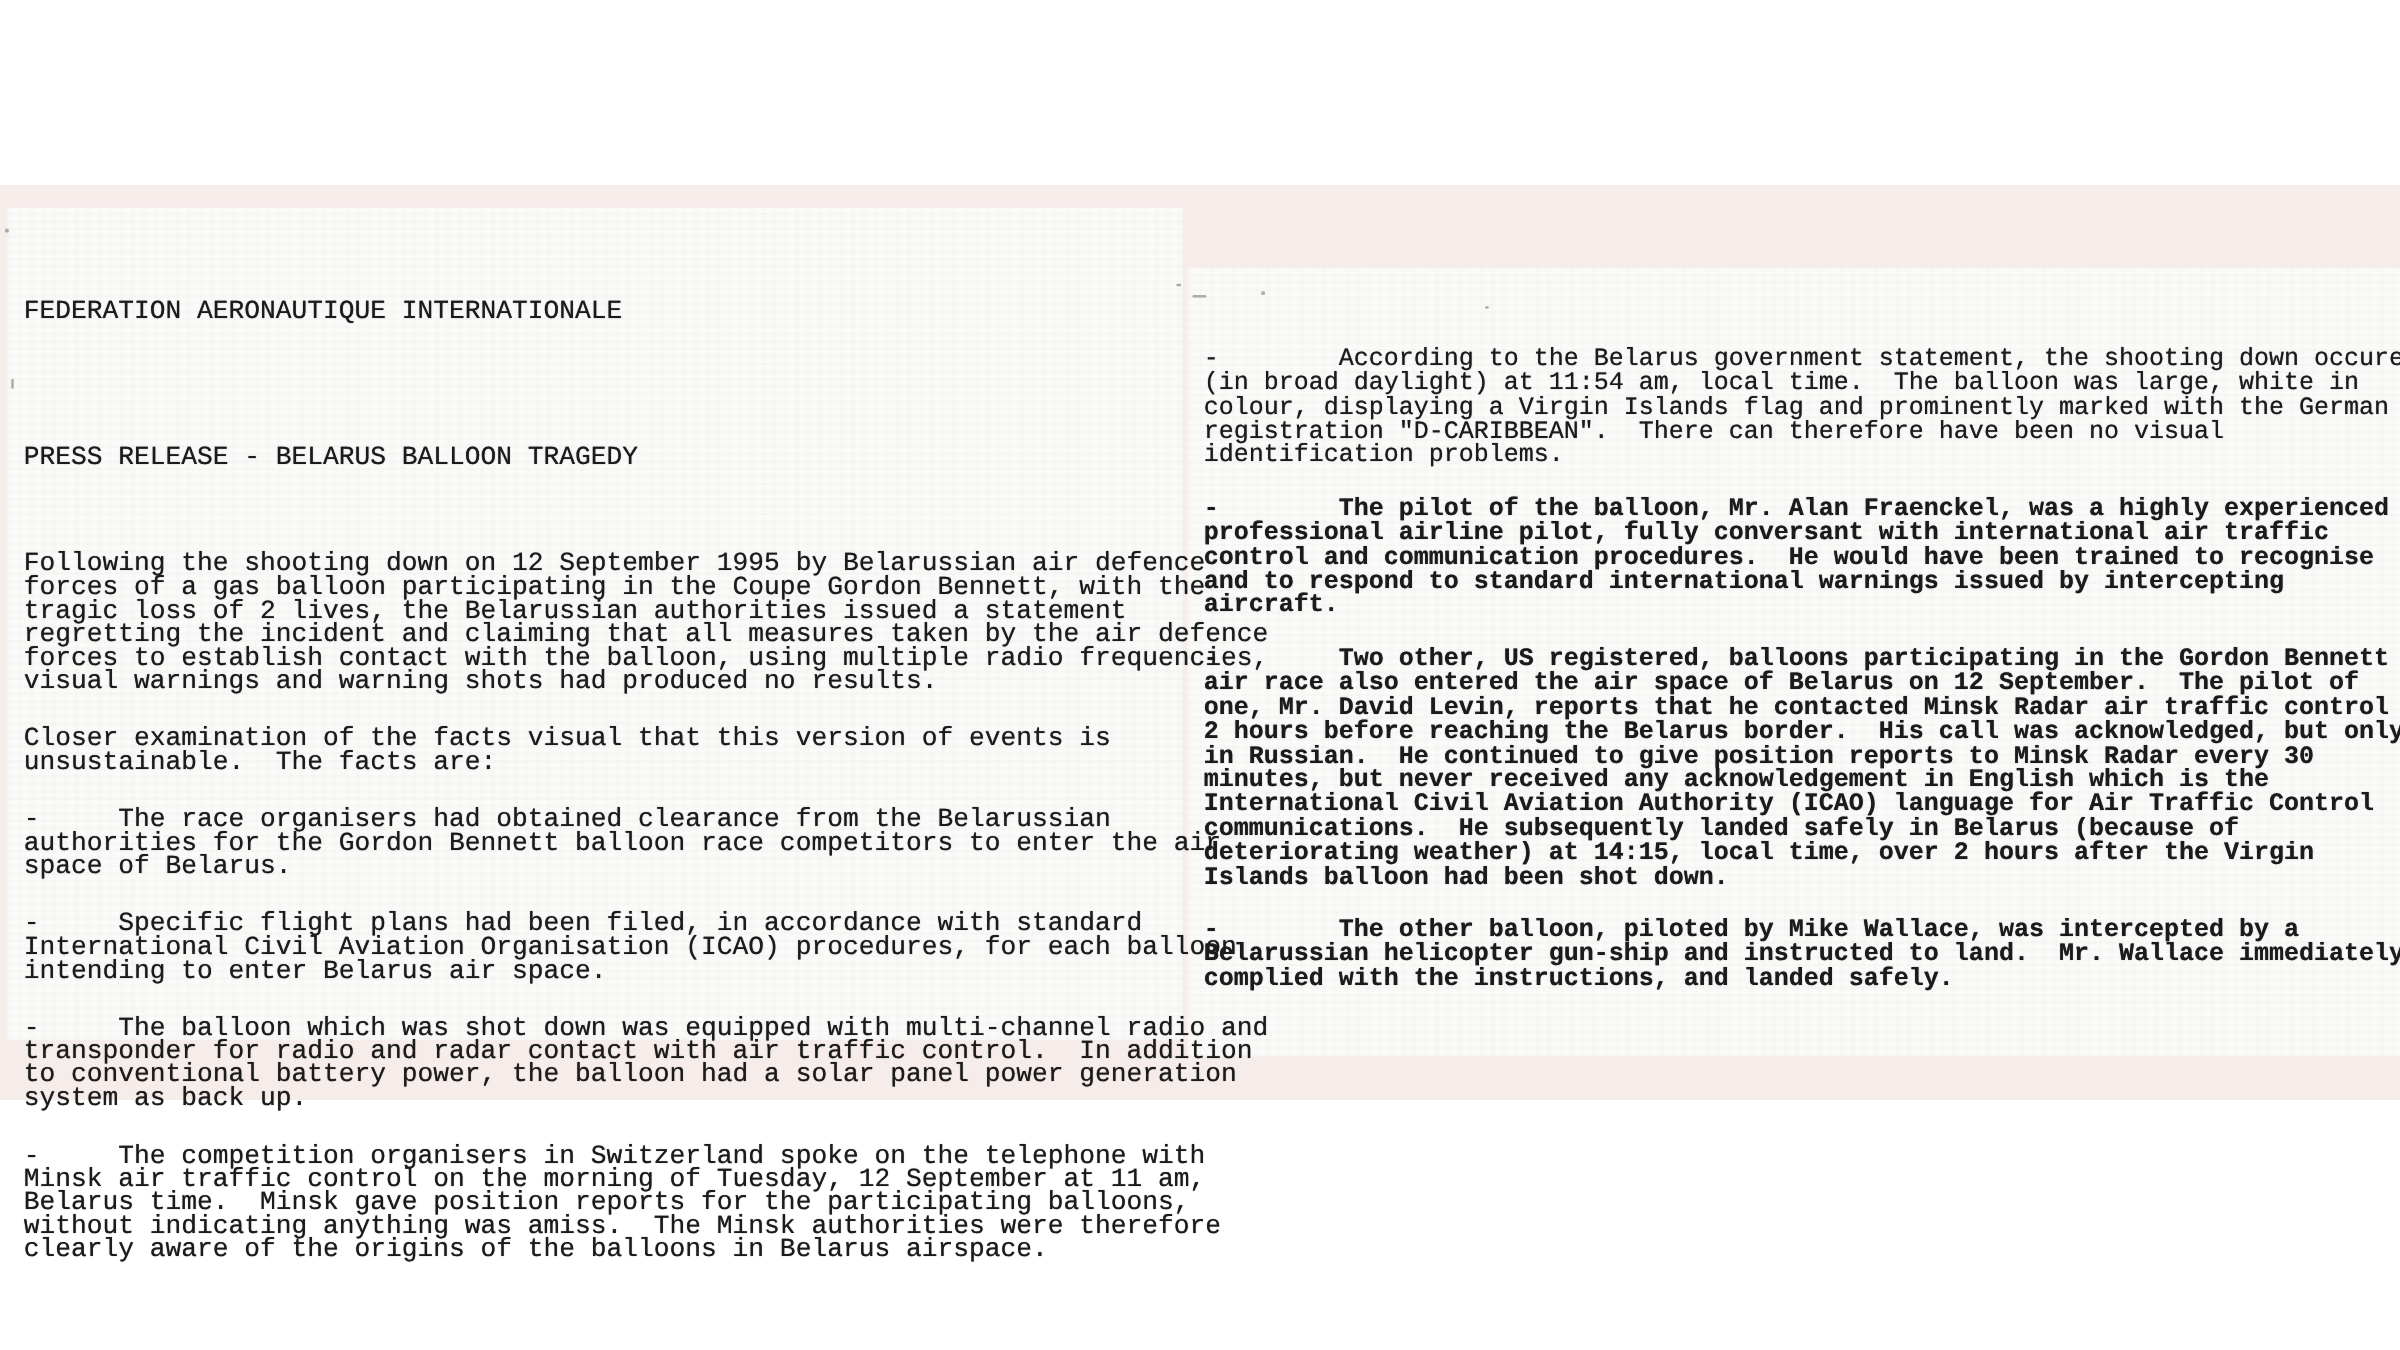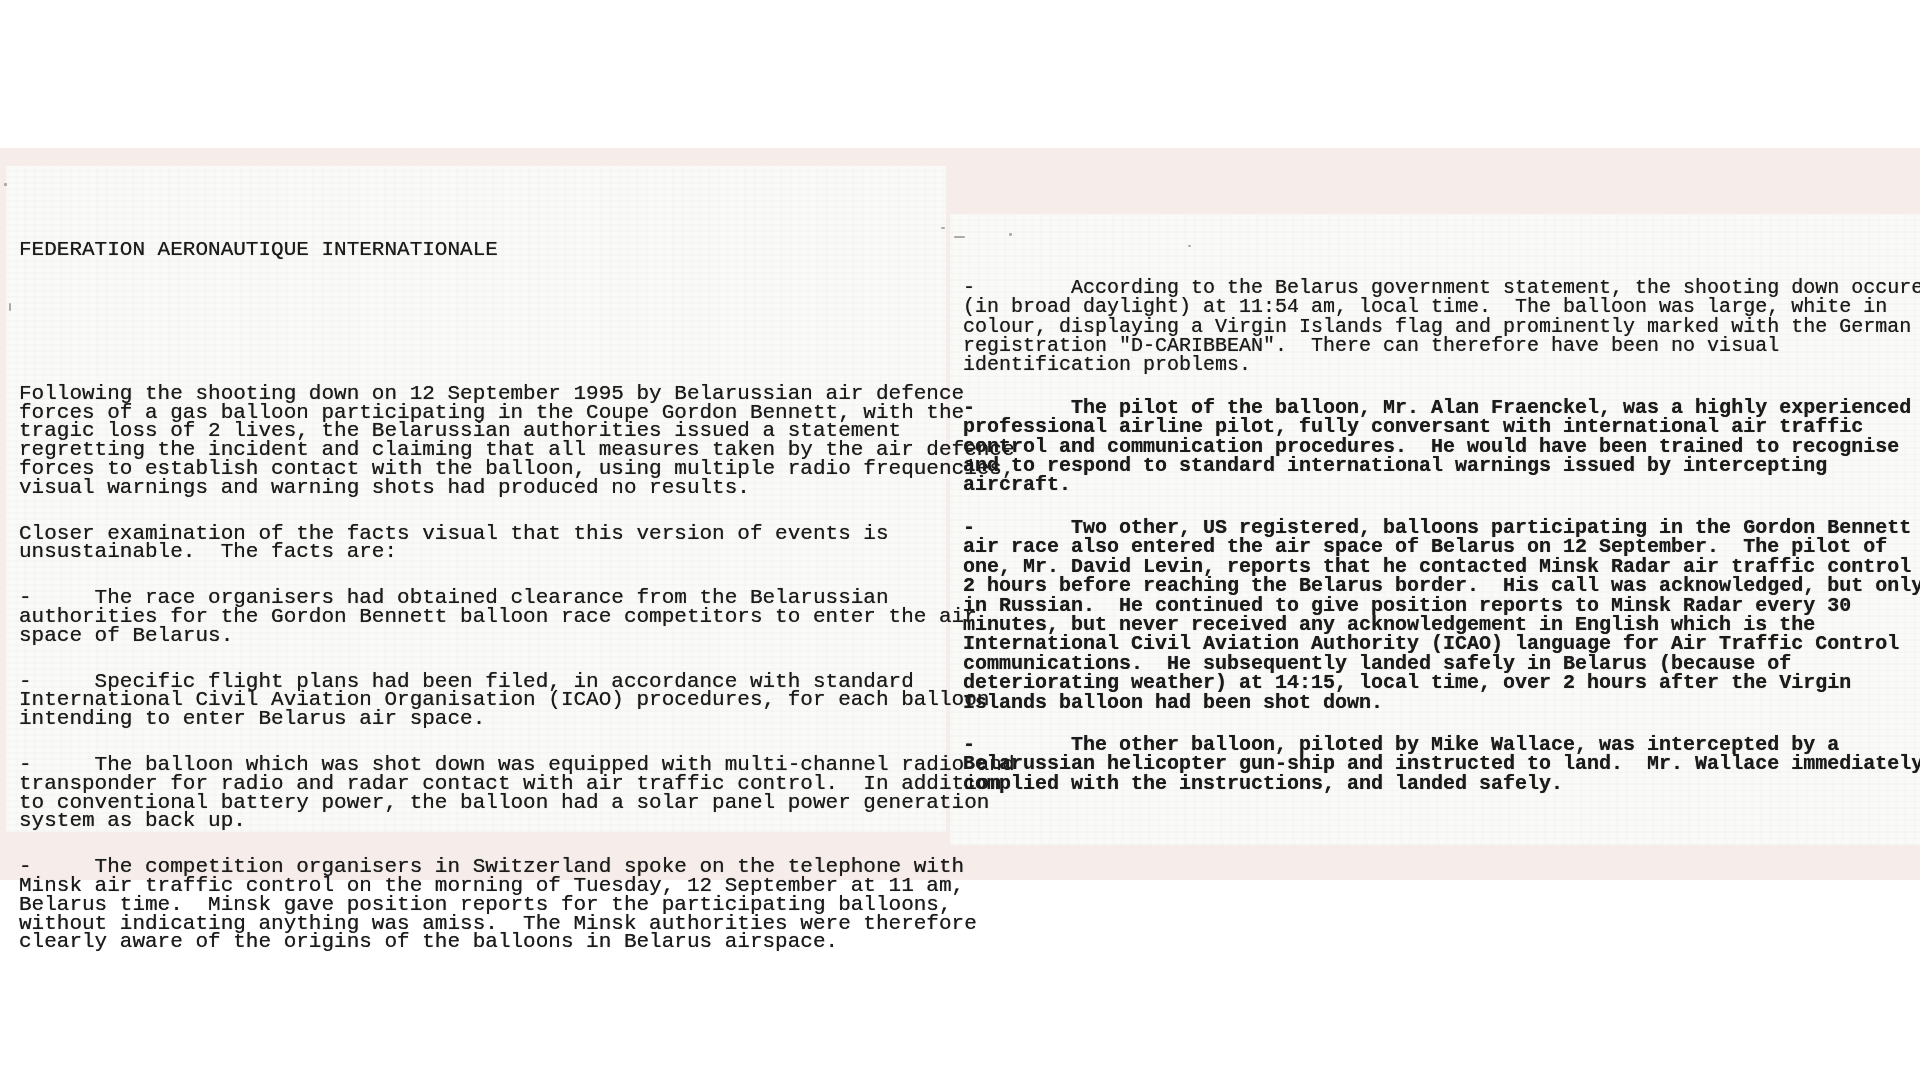--- a/index.html
+++ b/index.html
@@ -43,20 +43,21 @@
 </head>
 <body>
 
 <div class="scan-band"></div>
 <div class="page page-left"></div>
 <div class="page page-right"></div>
 
 <div class="text text-left">
   <div class="line">FEDERATION AERONAUTIQUE INTERNATIONALE</div>
   <div class="line"></div>
+  <div class="line">PRESS RELEASE - BELARUS BALLOON TRAGEDY</div>
   <div><div class="para">Following the shooting down on 12 September 1995 by Belarussian air defence
 forces of a gas balloon participating in the Coupe Gordon Bennett, with the
 tragic loss of 2 lives, the Belarussian authorities issued a statement
 regretting the incident and claiming that all measures taken by the air defence
 forces to establish contact with the balloon, using multiple radio frequencies,
 visual warnings and warning shots had produced no results.</div><div class="para">Closer examination of the facts visual that this version of events is
 unsustainable.  The facts are:</div><div class="para">-     The race organisers had obtained clearance from the Belarussian
 authorities for the Gordon Bennett balloon race competitors to enter the air
 space of Belarus.</div><div class="para">-     Specific flight plans had been filed, in accordance with standard
 International Civil Aviation Organisation (ICAO) procedures, for each balloon

